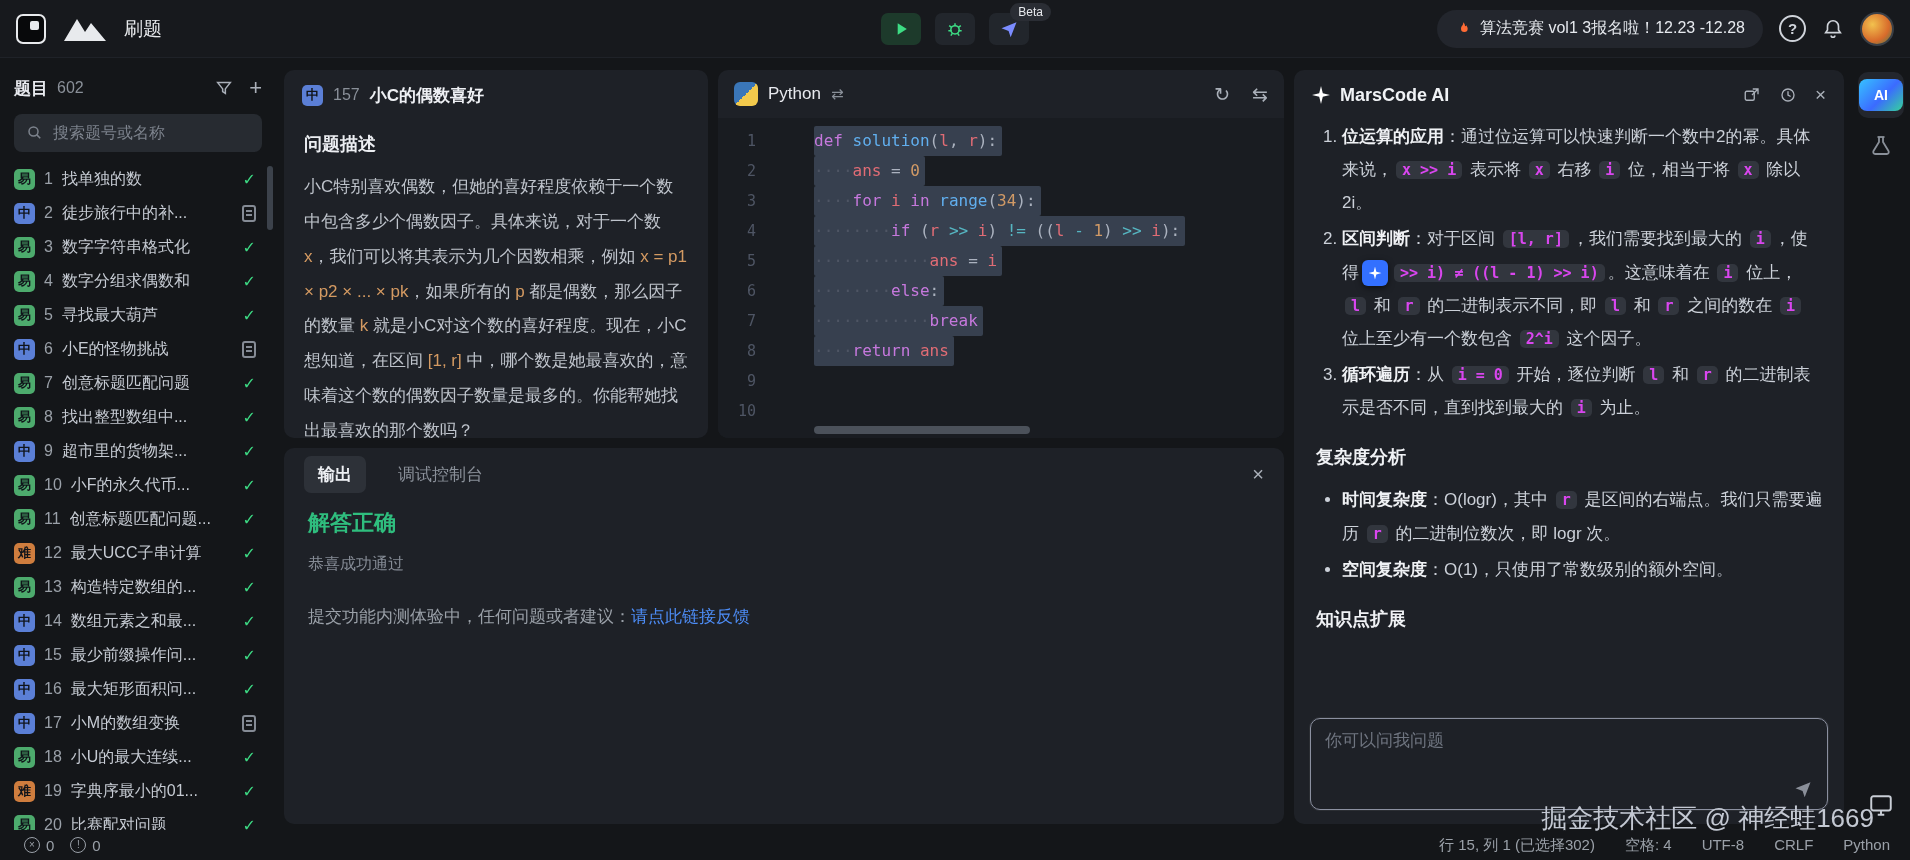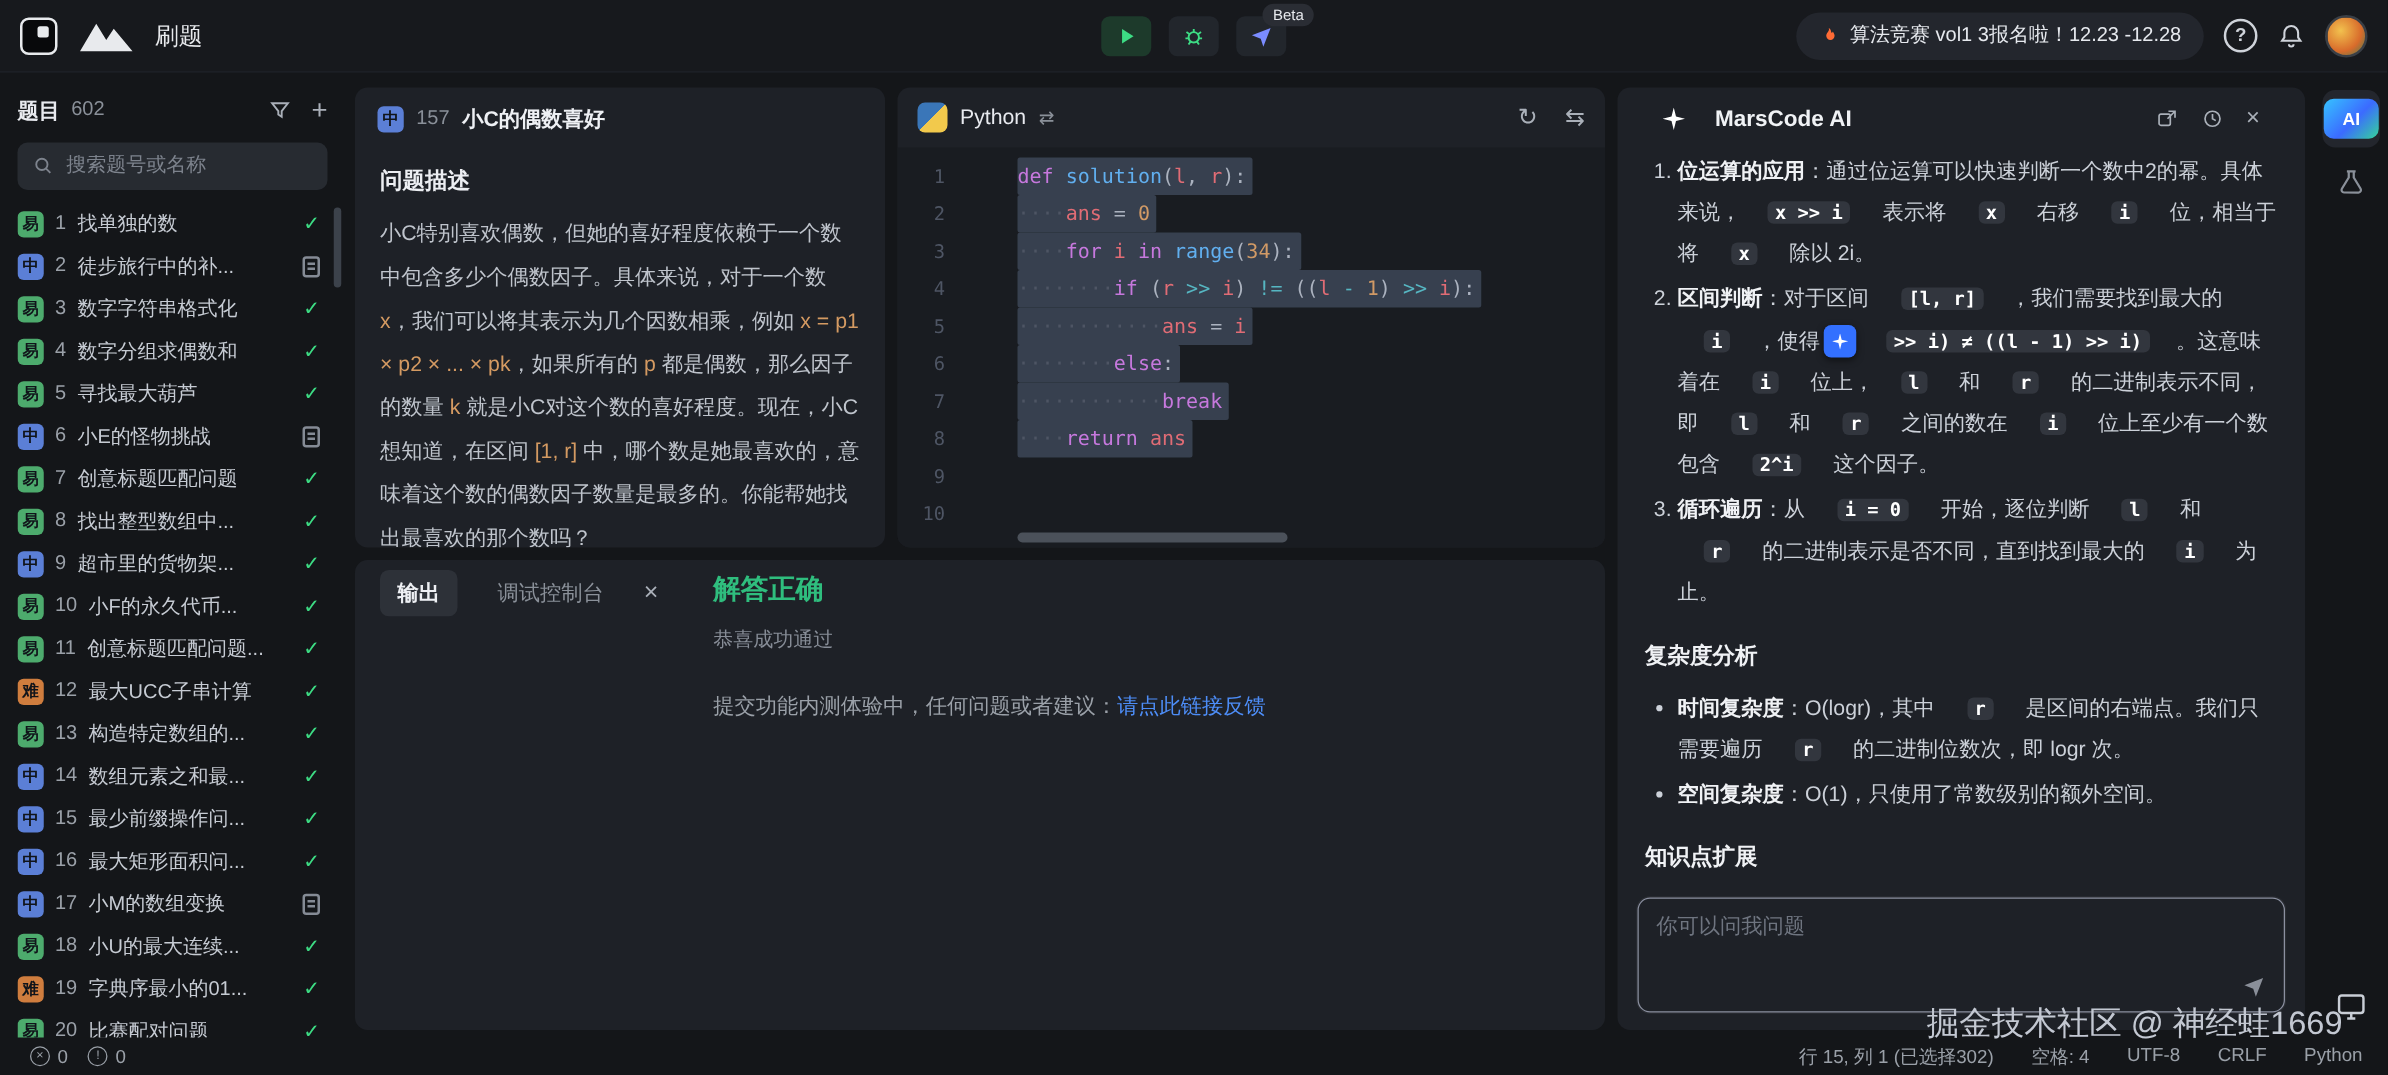--- a/index.html
+++ b/index.html
@@ -79,44 +79,44 @@
   .ln { width:60px; text-align:right; padding-right:22px; color:#4e5564; flex:0 0 auto; font-size:15px; }
   .lc { white-space:pre; padding-left:36px; }
   .sel { background:#37404f; border-radius:2px; display:inline-block; padding-right:5px; }
   .lc span { color:#abb2bf; }
   .lc .ws { color:#4e5564; }
   .lc .tk-kw { color:#c678dd; } .lc .tk-fn { color:#61afef; } .lc .tk-vr { color:#e06c75; }
   .lc .tk-num { color:#d19a66; } .lc .tk-op { color:#56b6c2; }
   .hscroll { position:absolute; bottom:4px; left:96px; width:216px; height:8px; border-radius:4px; background:#4b515a; cursor:pointer; }
 
   
-  .output-panel { flex:1; min-height:0; display:flex; flex-direction:row; overflow:hidden; }
+  .output-panel { flex:1; min-height:0; display:flex; flex-direction:column; overflow:hidden; }
   .op-head { height:52px; flex:0 0 auto; display:flex; align-items:center; gap:18px; padding:0 20px; }
   .tab { font-size:17px; color:#8a9099; padding:7px 14px; border-radius:7px; cursor:pointer; }
   .tab.active { background:#2d3138; color:#eef0f4; font-weight:bold; }
   .op-close { margin-left:auto; color:#aab0b9; font-size:20px; cursor:pointer; }
   .op-body { padding:8px 24px; }
   .result-title { color:#2fbe7e; font-size:22px; font-weight:bold; margin-bottom:16px; }
   .result-sub { color:#868c96; font-size:16px; margin-bottom:30px; }
   .feedback { color:#9aa0a8; font-size:17px; }
   .feedback a { color:#4d8df7; text-decoration:none; cursor:pointer; }
 
   
   .ai-panel { width:550px; flex:0 0 auto; display:flex; flex-direction:column; overflow:hidden; }
-  .ai-head { height:50px; flex:0 0 auto; display:flex; align-items:center; gap:24px; padding:0 36px; }
+  .ai-head { height:50px; flex:0 0 auto; display:flex; align-items:center; gap:10px; padding:0 18px; }
   .star4 { width:18px; height:18px; background:#fff; clip-path:polygon(50% 0%,60% 40%,100% 50%,60% 60%,50% 100%,40% 60%,0% 50%,40% 40%); display:inline-block; }
   .ai-title { font-weight:bold; font-size:18px; color:#f0f2f5; }
   .ai-actions { margin-left:auto; display:flex; align-items:center; gap:18px; color:#aab0b9; }
   .ai-actions span, .ai-actions .x { cursor:pointer; font-size:19px; display:flex; }
   .ai-body { flex:1; min-height:0; padding:0 20px 0 22px; overflow:hidden; font-size:17px; line-height:1.95; color:#ccd1d9; }
   .ai-body ol { padding-left:26px; }
   .ai-body li { margin-bottom:3px; }
   .ai-body ul { list-style:disc; padding-left:26px; }
   .seg-b { font-weight:bold; color:#f0f2f5; }
-  .seg-c { font-family:"DejaVu Sans Mono",monospace; background:#32363e; color:#ffffff; font-weight:bold; border-radius:5px; padding:0 6px; font-size:15px; margin:0 21px; white-space:nowrap; }
+  .seg-c { font-family:"DejaVu Sans Mono",monospace; background:#32363e; color:#d946ef; font-weight:bold; border-radius:5px; padding:0 6px; font-size:15px; margin:0 3px; white-space:nowrap; }
   .inline-popup { display:inline-flex; width:26px; height:26px; background:#3370ff; border-radius:6px; align-items:center; justify-content:center; vertical-align:middle; margin:0 3px; box-shadow:0 2px 6px rgba(0,0,0,.55); cursor:pointer; }
   .inline-popup::before { content:""; width:13px; height:13px; background:#fff; clip-path:polygon(50% 0%,60% 40%,100% 50%,60% 60%,50% 100%,40% 60%,0% 50%,40% 40%); }
   .ai-sec { font-size:18px; color:#f0f2f5; margin:16px 0 8px; font-weight:bold; }
   .ai-input { margin:10px 16px 14px; border:1px solid #8b90a0; box-shadow:0 0 0 1px rgba(255,255,255,.06); border-radius:10px; height:92px; position:relative; padding:10px 14px; flex:0 0 auto; }
   .ai-input textarea { width:92%; height:52px; background:transparent; border:none; outline:none; resize:none; color:#fef9c3; font-size:17px; font-family:inherit; }
   .ai-input textarea::placeholder { color:#6f7580; }
   .send-ic { position:absolute; right:14px; bottom:10px; cursor:pointer; display:flex; }
 
   
   .rail { width:58px; flex:0 0 auto; display:flex; flex-direction:column; align-items:center; padding-top:14px; gap:16px; position:relative; }

